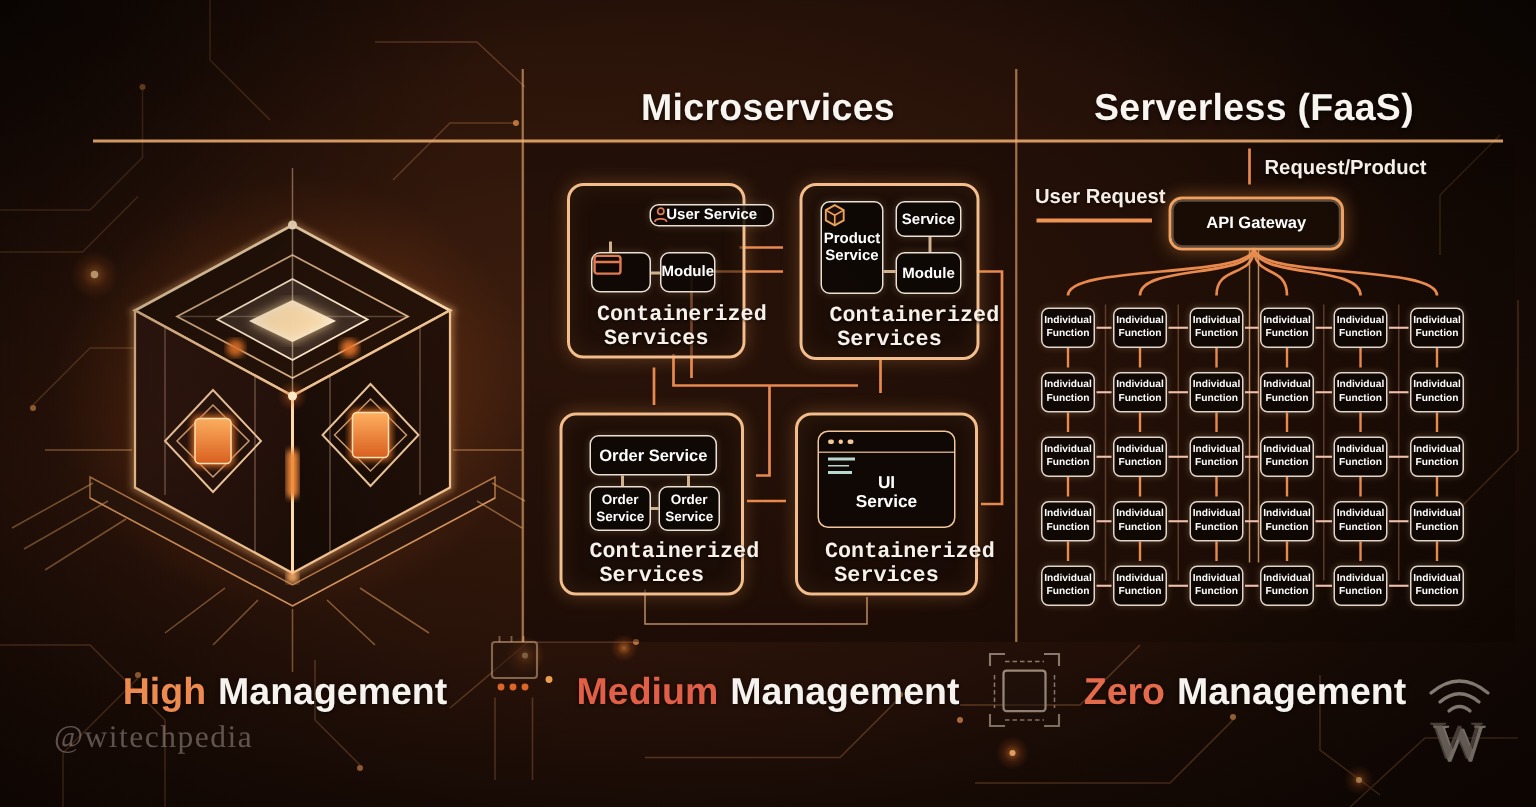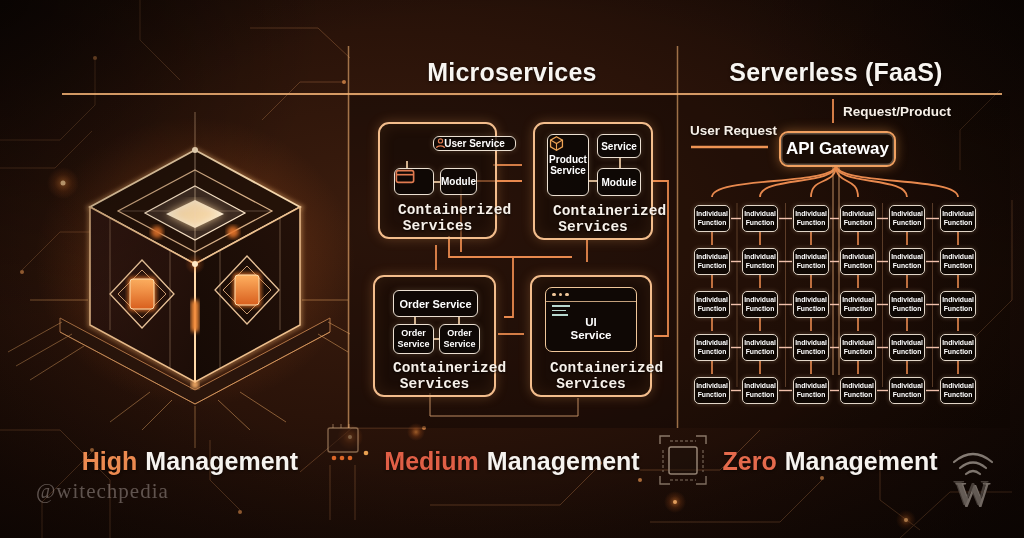--- a/index.html
+++ b/index.html
@@ -46,21 +46,21 @@
     display:flex;align-items:center;gap:3px;padding-left:6px;}
   .browser .dot{width:3.5px;height:3.5px;border-radius:50%;background:#f0c79a;}
   .browser .bodyrow{position:relative;height:48px;}
   .browser .lines span{display:block;height:1.6px;background:#b9d8cf;margin:3px 0 0 6px;}
   .browser .uilabel{position:absolute;inset:0;display:flex;align-items:center;
     justify-content:center;color:#fff;font-weight:bold;font-size:11.5px;
     line-height:1.15;text-align:center;white-space:pre-line;}
 
   .gateway{position:absolute;left:779px;top:131px;width:113px;height:32px;
     border:2px solid #f0a060;border-radius:9px;background:rgba(24,12,6,.88);
-    color:#fff;font-weight:bold;font-size:17px;display:flex;align-items:center;
+    color:#fff;font-weight:bold;font-size:11px;display:flex;align-items:center;
     justify-content:center;
     box-shadow:0 0 12px rgba(240,150,70,.45), inset 0 0 0 1.5px rgba(255,230,200,.3);}
   .slabel{position:absolute;font-size:13.5px;font-weight:bold;color:#f6efe7;
     text-shadow:0 1px 2px rgba(0,0,0,.7);white-space:nowrap;}
 
   .func-cell{position:absolute;width:36px;height:27px;border:1.2px solid #e2d6c8;
     border-radius:5px;background:rgba(13,7,4,.86);color:#fff;font-size:6.8px;
     font-weight:bold;display:flex;align-items:center;justify-content:center;
     text-align:center;line-height:1.25;box-shadow:0 0 5px rgba(255,220,180,.22);
     box-sizing:border-box;padding:1px;}

